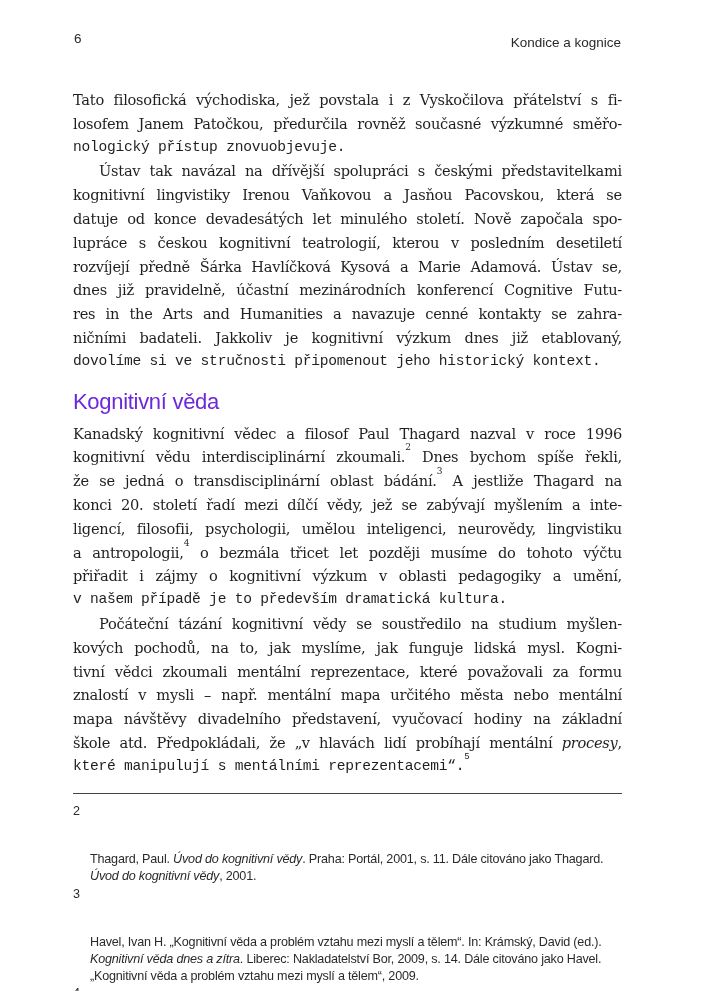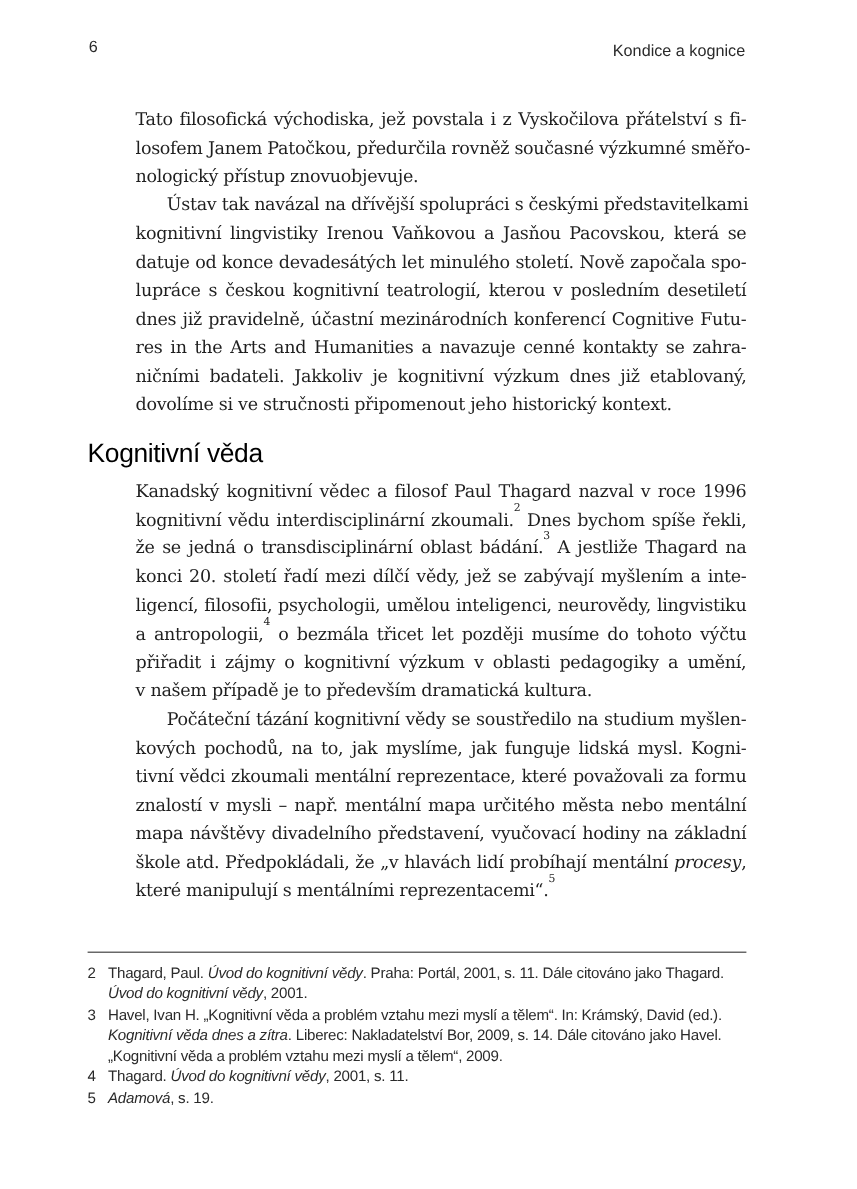--- a/index.html
+++ b/index.html
@@ -48,32 +48,32 @@
   .body-text p {
     margin: 0;
     text-align: justify;
     hyphens: manual;
   }
   .line {
     display: block;
     text-align: justify;
     text-align-last: justify;
     white-space: nowrap;
-    margin-left: 40px;
   }
   .line.last {
     text-align-last: left;
+    font-family: Liberation Mono, monospace;
   }
   .section-heading {
     font-family: "Liberation Sans", sans-serif;
     font-size: 22px;
     font-weight: normal;
     margin: 14px 0 6px 0;
     line-height: 28px;
-    color: #000000;
+    color: #6d28d9;
     letter-spacing: -0.3px;
   }
   sup.fnref {
     font-size: 9px;
     vertical-align: top;
     position: relative;
     top: -2px;
     line-height: 1;
   }
   .footnote-rule {
@@ -97,20 +97,21 @@
   }
   .footnote {
     display: flex;
   }
   .fn-num {
     width: 17px;
     flex: 0 0 17px;
   }
   .fn-text {
     flex: 1;
+    margin-top: 48px;
   }
   .fn-text i, .body-text i {
   }
 </style>
 </head>
 <body>
 
 <div class="page-header">
   <span class="page-number">6</span>
   <span class="running-title">Kondice a kognice</span>
@@ -120,20 +121,21 @@
   <p>
     <span class="line">Tato filosofická východiska, jež povstala i z Vyskočilova přátelství s fi-</span>
     <span class="line">losofem Janem Patočkou, předurčila rovněž současné výzkumné směřo-</span>
     <span class="line last">nologický přístup znovuobjevuje.</span>
   </p>
   <p>
     <span class="line" style="padding-left:26px">Ústav tak navázal na dřívější spolupráci s českými představitelkami</span>
     <span class="line">kognitivní lingvistiky Irenou Vaňkovou a Jasňou Pacovskou, která se</span>
     <span class="line">datuje od konce devadesátých let minulého století. Nově započala spo-</span>
     <span class="line">lupráce s českou kognitivní teatrologií, kterou v posledním desetiletí</span>
+    <span class="line">rozvíjejí předně Šárka Havlíčková Kysová a Marie Adamová. Ústav se,</span>
     <span class="line">dnes již pravidelně, účastní mezinárodních konferencí Cognitive Futu-</span>
     <span class="line">res in the Arts and Humanities a navazuje cenné kontakty se zahra-</span>
     <span class="line">ničními badateli. Jakkoliv je kognitivní výzkum dnes již etablovaný,</span>
     <span class="line last">dovolíme si ve stručnosti připomenout jeho historický kontext.</span>
   </p>
 
   <h2 class="section-heading">Kognitivní věda</h2>
 
   <p>
     <span class="line">Kanadský kognitivní vědec a filosof Paul Thagard nazval v roce 1996</span>

